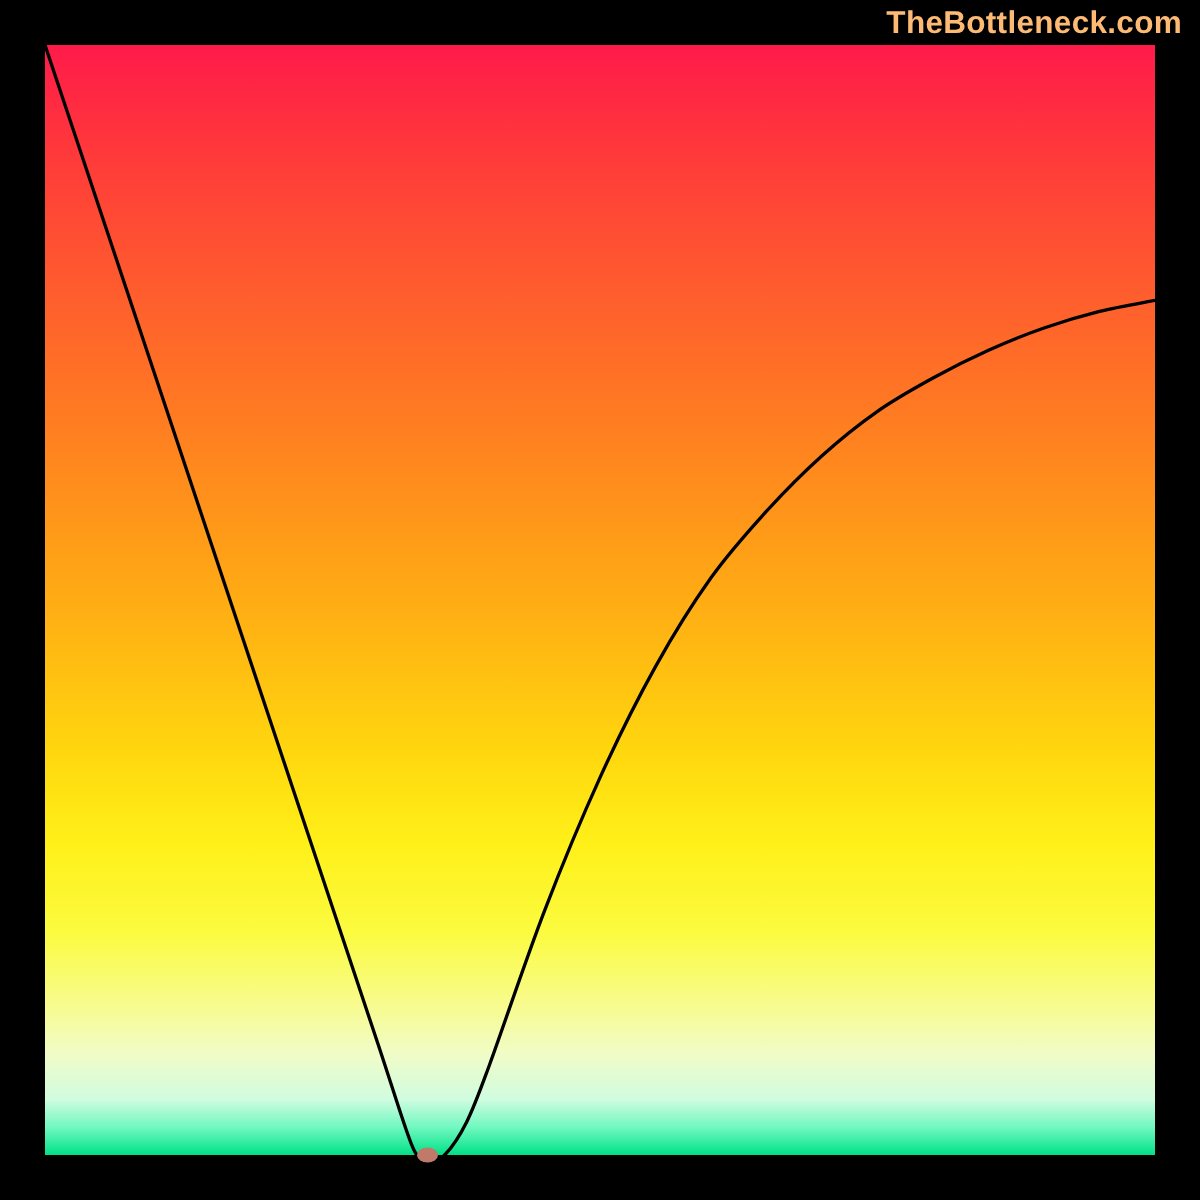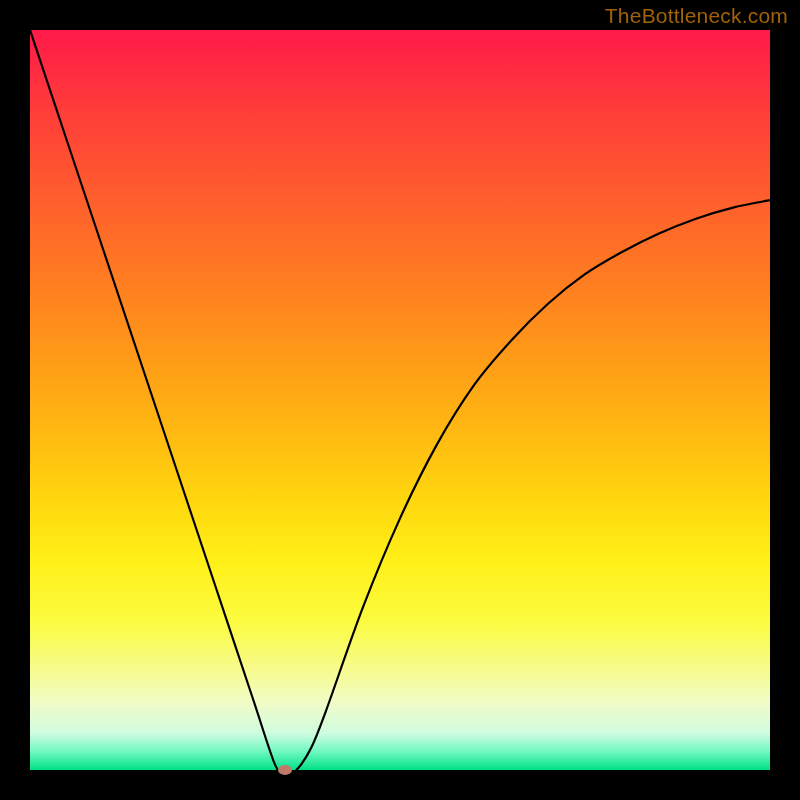--- a/index.html
+++ b/index.html
@@ -1,17 +1,17 @@
 <!DOCTYPE html>
 <html><head>
 <meta charset="utf-8">
 <style>
   * { margin: 0; padding: 0; box-sizing: border-box; }
   body { width: 800px; height: 800px; background: #000; position: relative; font-family: Arial, sans-serif; }
-  .watermark { position: absolute; top: 4px; right: 12px; color: #a16207; font-size: 21px; font-weight: normal; z-index: 10; letter-spacing: 0.2px; }
+  .watermark { position: absolute; top: 4px; right: 12px; color: #fdba74; font-size: 21px; font-weight: bold; z-index: 10; letter-spacing: 0.2px; }
   .frame { position: absolute; top: 30px; left: 30px; width: 740px; height: 740px; background: #000; }
   .plot-area { position: absolute; top: 0; left: 0; width: 740px; height: 740px; }
   .gradient {
     position: absolute; top: 0; left: 0; width: 740px; height: 740px;
     background: linear-gradient(to bottom,
       #ff1a4a 0%,
       #ff3a3a 10%,
       #ff5c2e 22%,
       #ff7a22 33%,
       #ff9a18 44%,

